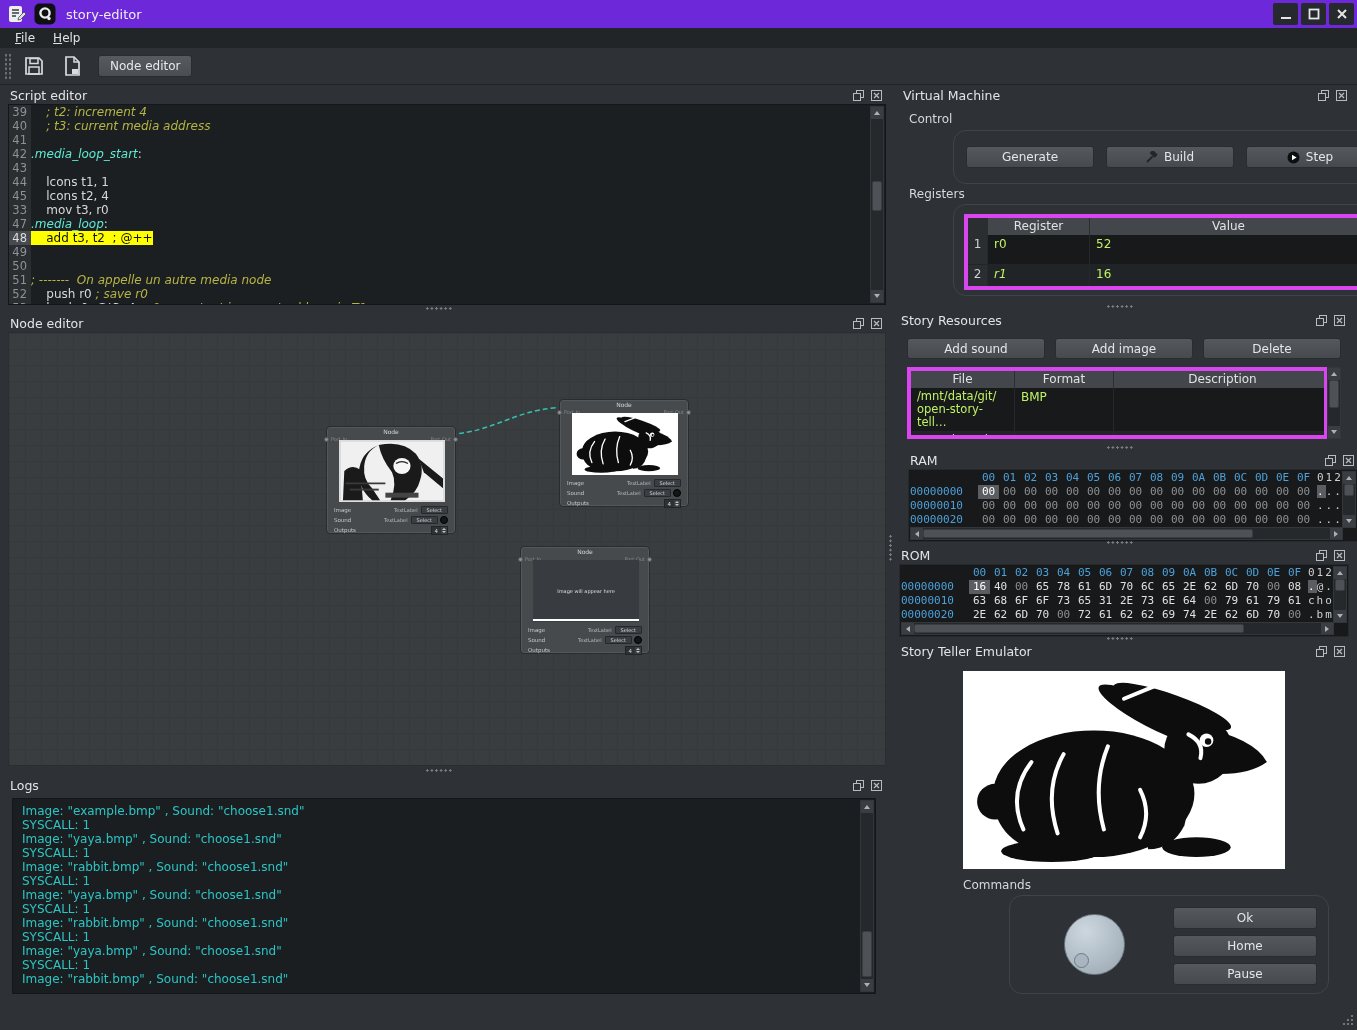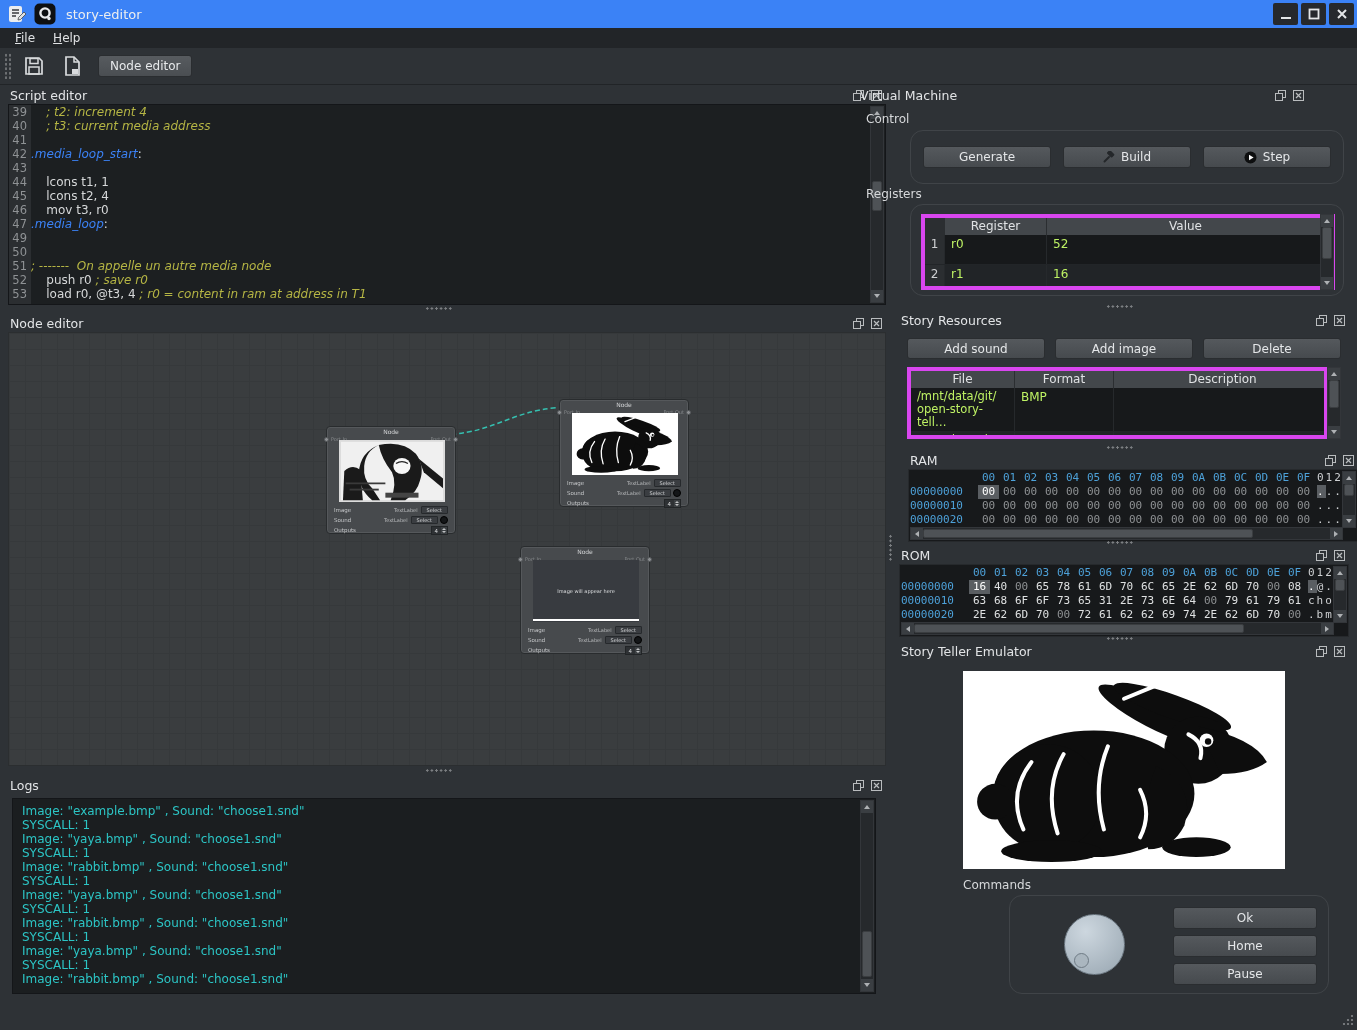--- a/index.html
+++ b/index.html
@@ -3,21 +3,21 @@
 <meta charset="utf-8">
 <style>
   * { margin:0; padding:0; box-sizing:border-box; }
   html,body { width:1357px; height:1030px; }
   body {
     position:relative; overflow:hidden;
     background:#2e3236; color:#dfe1e3;
     font-family:"DejaVu Sans","Liberation Sans",sans-serif; font-size:12px;
   }
   
-  .titlebar { position:absolute; left:0; top:0; width:100%; height:28px; background:#3b82f6; display:flex; align-items:center; }
+  .titlebar { position:absolute; left:0; top:0; width:100%; height:28px; background:#6d28d9; display:flex; align-items:center; }
   .app-icon { margin-left:7px; display:flex; align-items:center; }
   .win-title { margin-left:10px; font-size:13px; color:#eceeef; }
   .win-btns { margin-left:auto; display:flex; gap:3px; margin-right:3px; }
   .win-btn { width:25px; height:22px; background:#26292d; border-radius:2px; display:flex; align-items:center; justify-content:center; }
   
   .menubar { position:absolute; left:0; top:28px; width:100%; height:20px; background:#222528; display:flex; align-items:center; padding-left:6px; }
   .menu-item { padding:2px 9px; font-size:12px; color:#e0e2e4; }
   
   .toolbar { position:absolute; left:0; top:48px; width:100%; height:37px; background:#2e3236; border-bottom:1px solid #212427; display:flex; align-items:center; }
   .tb-handle { width:8px; height:26px; margin-left:4px;
@@ -28,35 +28,35 @@
     font-family:inherit; }
   
   .dock { position:absolute; }
   .dock-titlebar { height:18px; display:flex; align-items:center; padding:0 8px 0 6px; }
   .dock-title { font-size:12.5px; color:#e2e4e6; }
   .dock-btns { margin-left:auto; display:flex; gap:7px; align-items:center; }
   .dock-btn { display:flex; }
   #dock-script { left:4px;  top:86px;  width:886px; height:221px; }
   #dock-node   { left:4px;  top:314px; width:886px; height:456px; }
   #dock-logs   { left:4px;  top:776px; width:886px; height:226px; }
-  #dock-vm     { left:854px; top:86px;  width:458px; height:218px; }
+  #dock-vm     { left:897px; top:86px;  width:458px; height:218px; }
   #dock-res    { left:895px; top:311px; width:458px; height:136px; }
   #dock-ram    { left:895px; top:451px; width:458px; height:93px;margin-left:9px; }
   #dock-rom    { left:895px; top:546px; width:458px; height:93px; }
   #dock-emu    { left:895px; top:642px; width:458px; height:382px; }
   
   .script-body { position:absolute; left:4px; top:18px; width:878px; height:201px; background:#1c1f21; border:1px solid #141619; overflow:hidden; }
   .gutter-bg { position:absolute; left:0; top:0; bottom:0; width:22px; background:#2b2e31; }
   #code-lines { position:absolute; left:0; top:0; right:15px; }
   .code-line { display:flex; height:14px; }
   .gutter-num { width:22px; flex:none; font-size:11.5px; line-height:14px; color:#8f9295; text-align:right; padding-right:4px; }
   .gutter-cur { background:#474b4f; color:#dcdee0; }
   .code-text { font-size:12px; line-height:14px; white-space:pre; }
   .tok-cm { color:#b5b544; font-style:italic; }
-  .tok-lb { color:#3b82f6; font-style:italic; }
+  .tok-lb { color:#5eead4; font-style:italic; }
   .tok-cd { color:#d6d8d9; }
   .tok-hl { background:#ffff00; color:#111; }
   
   .vscroll { position:absolute; background:#26292c; border:1px solid #33363a; display:flex; flex-direction:column; width:14px; }
   .vs-arrow { height:12px; position:relative; background:#3a3e42; flex:none; }
   .vs-arrow::after { content:""; position:absolute; left:3px; top:4px; border-left:3.5px solid transparent; border-right:3.5px solid transparent; }
   .vs-arrow.up::after { border-bottom:4.5px solid #aeb1b4; }
   .vs-arrow.down::after { border-top:4.5px solid #aeb1b4; }
   .vs-track { flex:1; position:relative; }
   .vs-thumb { position:absolute; left:1px; width:10px; background:#4e5256; border:1px solid #3a3d40; border-radius:2px; }
@@ -291,26 +291,30 @@
         </div>
         <div class="code-line">
           <span class="gutter-num">44</span>
           <span class="code-text"><span class="tok-cd">    lcons t1, 1</span></span>
         </div>
         <div class="code-line">
           <span class="gutter-num">45</span>
           <span class="code-text"><span class="tok-cd">    lcons t2, 4</span></span>
         </div>
         <div class="code-line">
-          <span class="gutter-num">46</span>
+          <span class="gutter-num">33</span>
           <span class="code-text"><span class="tok-cd">    mov t3, r0</span></span>
         </div>
         <div class="code-line">
           <span class="gutter-num">47</span>
           <span class="code-text"><span class="tok-lb">.media_loop</span><span class="tok-cd">:</span></span>
+        </div>
+        <div class="code-line">
+          <span class="gutter-num gutter-cur">48</span>
+          <span class="code-text"><span class="tok-hl">    add t3, t2  ; @++</span></span>
         </div>
         <div class="code-line">
           <span class="gutter-num">49</span>
           <span class="code-text"></span>
         </div>
         <div class="code-line">
           <span class="gutter-num">50</span>
           <span class="code-text"></span>
         </div>
         <div class="code-line">
@@ -565,21 +569,21 @@
           <span class="th" style="width: 102px;">Register</span>
           <span class="th" style="width: 278px;">Value</span>
         </div>
         <div class="tbl-row row-a">
           <span class="td vh" style="width: 20px;">1</span>
           <span class="td" style="width: 102px; height: 29px;">r0</span>
           <span class="td" style="width: 278px; height: 29px;">52</span>
         </div>
         <div class="tbl-row row-b">
           <span class="td vh" style="width: 20px;">2</span>
-          <span class="td" style="width: 102px; height: 29px;">r1</span>
+          <span class="td" style="width: 102px; height: 29px; font-style: italic;">r1</span>
           <span class="td" style="width: 278px; height: 29px;">16</span>
         </div>
       </div>
     <div class="vscroll" id="reg-scroll" style="right:9px;top:9px;height:76px;">
         <div class="vs-arrow up"></div>
         <div class="vs-track">
           <div class="vs-thumb" style="top: 0px; height: 32px;"></div>
         </div>
         <div class="vs-arrow down"></div>
       </div>

